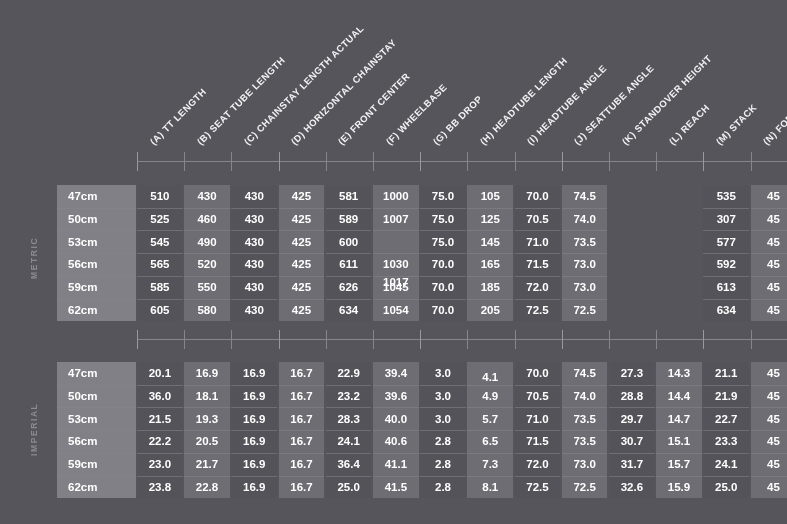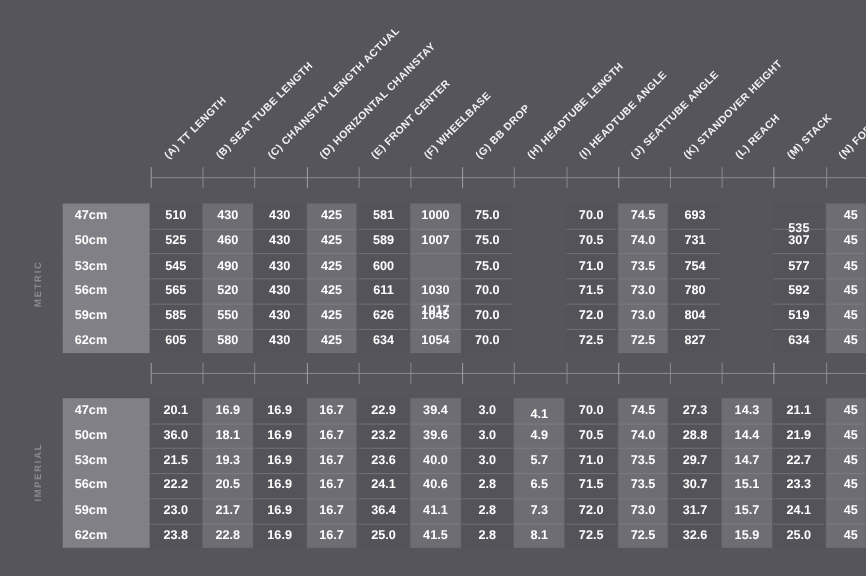--- a/index.html
+++ b/index.html
@@ -263,20 +263,33 @@
           <div class="row-sep" style="top: 22.7px;"></div>
           <div class="cell" style="top: 45.4px; height: 22.7px;">75.0</div>
           <div class="row-sep" style="top: 45.4px;"></div>
           <div class="cell" style="top: 68.1px; height: 22.7px;">70.0</div>
           <div class="row-sep" style="top: 68.1px;"></div>
           <div class="cell" style="top: 90.8px; height: 22.7px;">70.0</div>
           <div class="row-sep" style="top: 90.8px;"></div>
           <div class="cell" style="top: 113.5px; height: 22.7px;">70.0</div>
           <div class="row-sep" style="top: 113.5px;"></div>
         </div>
+        <div class="gcol shade-light" style="left: 410.4px; width: 45.7px; height: 136.2px;">
+          <div class="cell" style="top: 0px; height: 22.7px;">105</div>
+          <div class="cell" style="top: 22.7px; height: 22.7px;">125</div>
+          <div class="row-sep" style="top: 22.7px;"></div>
+          <div class="cell" style="top: 45.4px; height: 22.7px;">145</div>
+          <div class="row-sep" style="top: 45.4px;"></div>
+          <div class="cell" style="top: 68.1px; height: 22.7px;">165</div>
+          <div class="row-sep" style="top: 68.1px;"></div>
+          <div class="cell" style="top: 90.8px; height: 22.7px;">185</div>
+          <div class="row-sep" style="top: 90.8px;"></div>
+          <div class="cell" style="top: 113.5px; height: 22.7px;">205</div>
+          <div class="row-sep" style="top: 113.5px;"></div>
+        </div>
         <div class="gcol shade-dark" style="left: 457.6px; width: 45.7px; height: 136.2px;">
           <div class="cell" style="top: 0px; height: 22.7px;">70.0</div>
           <div class="cell" style="top: 22.7px; height: 22.7px;">70.5</div>
           <div class="row-sep" style="top: 22.7px;"></div>
           <div class="cell" style="top: 45.4px; height: 22.7px;">71.0</div>
           <div class="row-sep" style="top: 45.4px;"></div>
           <div class="cell" style="top: 68.1px; height: 22.7px;">71.5</div>
           <div class="row-sep" style="top: 68.1px;"></div>
           <div class="cell" style="top: 90.8px; height: 22.7px;">72.0</div>
           <div class="row-sep" style="top: 90.8px;"></div>
@@ -289,42 +302,29 @@
           <div class="row-sep" style="top: 22.7px;"></div>
           <div class="cell" style="top: 45.4px; height: 22.7px;">73.5</div>
           <div class="row-sep" style="top: 45.4px;"></div>
           <div class="cell" style="top: 68.1px; height: 22.7px;">73.0</div>
           <div class="row-sep" style="top: 68.1px;"></div>
           <div class="cell" style="top: 90.8px; height: 22.7px;">73.0</div>
           <div class="row-sep" style="top: 90.8px;"></div>
           <div class="cell" style="top: 113.5px; height: 22.7px;">72.5</div>
           <div class="row-sep" style="top: 113.5px;"></div>
         </div>
-        <div class="gcol shade-dark" style="left: 552px; width: 45.7px; height: 136.2px;">
-          <div class="cell" style="top: 0px; height: 22.7px;">693</div>
-          <div class="cell" style="top: 22.7px; height: 22.7px;">731</div>
-          <div class="row-sep" style="top: 22.7px;"></div>
-          <div class="cell" style="top: 45.4px; height: 22.7px;">754</div>
-          <div class="row-sep" style="top: 45.4px;"></div>
-          <div class="cell" style="top: 68.1px; height: 22.7px;">780</div>
-          <div class="row-sep" style="top: 68.1px;"></div>
-          <div class="cell" style="top: 90.8px; height: 22.7px;">804</div>
-          <div class="row-sep" style="top: 90.8px;"></div>
-          <div class="cell" style="top: 113.5px; height: 22.7px;">827</div>
-          <div class="row-sep" style="top: 113.5px;"></div>
-        </div>
         <div class="gcol shade-dark" style="left: 646.4px; width: 45.7px; height: 136.2px;">
-          <div class="cell" style="top: 12px; height: 22.7px;">535</div>
+          <div class="cell" style="top: 0px; height: 22.7px;">535</div>
           <div class="cell" style="top: 22.7px; height: 22.7px;">307</div>
           <div class="row-sep" style="top: 22.7px;"></div>
           <div class="cell" style="top: 45.4px; height: 22.7px;">577</div>
           <div class="row-sep" style="top: 45.4px;"></div>
           <div class="cell" style="top: 68.1px; height: 22.7px;">592</div>
           <div class="row-sep" style="top: 68.1px;"></div>
-          <div class="cell" style="top: 90.8px; height: 22.7px;">519</div>
+          <div class="cell" style="top: 90.8px; height: 22.7px;">613</div>
           <div class="row-sep" style="top: 90.8px;"></div>
           <div class="cell" style="top: 113.5px; height: 22.7px;">634</div>
           <div class="row-sep" style="top: 113.5px;"></div>
         </div>
         <div class="gcol shade-light" style="left: 693.6px; width: 45.7px; height: 136.2px;">
           <div class="cell" style="top: 0px; height: 22.7px;">45</div>
           <div class="cell" style="top: 22.7px; height: 22.7px;">45</div>
           <div class="row-sep" style="top: 22.7px;"></div>
           <div class="cell" style="top: 45.4px; height: 22.7px;">45</div>
           <div class="row-sep" style="top: 45.4px;"></div>
@@ -421,21 +421,21 @@
           <div class="row-sep" style="top: 68.1px;"></div>
           <div class="cell" style="top: 90.8px; height: 22.7px;">16.7</div>
           <div class="row-sep" style="top: 90.8px;"></div>
           <div class="cell" style="top: 113.5px; height: 22.7px;">16.7</div>
           <div class="row-sep" style="top: 113.5px;"></div>
         </div>
         <div class="gcol shade-dark" style="left: 268.8px; width: 45.7px; height: 136.2px;">
           <div class="cell" style="top: 0px; height: 22.7px;">22.9</div>
           <div class="cell" style="top: 22.7px; height: 22.7px;">23.2</div>
           <div class="row-sep" style="top: 22.7px;"></div>
-          <div class="cell" style="top: 45.4px; height: 22.7px;">23.6</div>
+          <div class="cell" style="top: 45.4px; height: 22.7px;">28.3</div>
           <div class="row-sep" style="top: 45.4px;"></div>
           <div class="cell" style="top: 68.1px; height: 22.7px;">24.1</div>
           <div class="row-sep" style="top: 68.1px;"></div>
           <div class="cell" style="top: 90.8px; height: 22.7px;">36.4</div>
           <div class="row-sep" style="top: 90.8px;"></div>
           <div class="cell" style="top: 113.5px; height: 22.7px;">25.0</div>
           <div class="row-sep" style="top: 113.5px;"></div>
         </div>
         <div class="gcol shade-light" style="left: 316px; width: 45.7px; height: 136.2px;">
           <div class="cell" style="top: 0px; height: 22.7px;">39.4</div>

